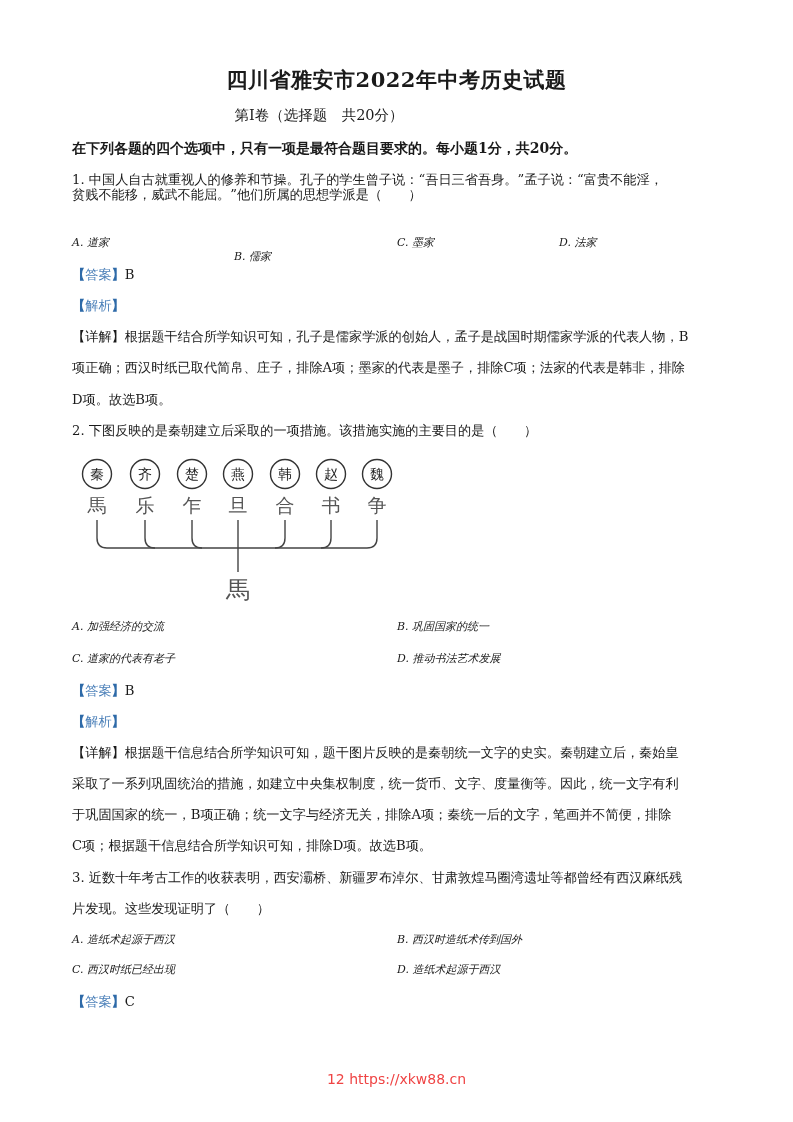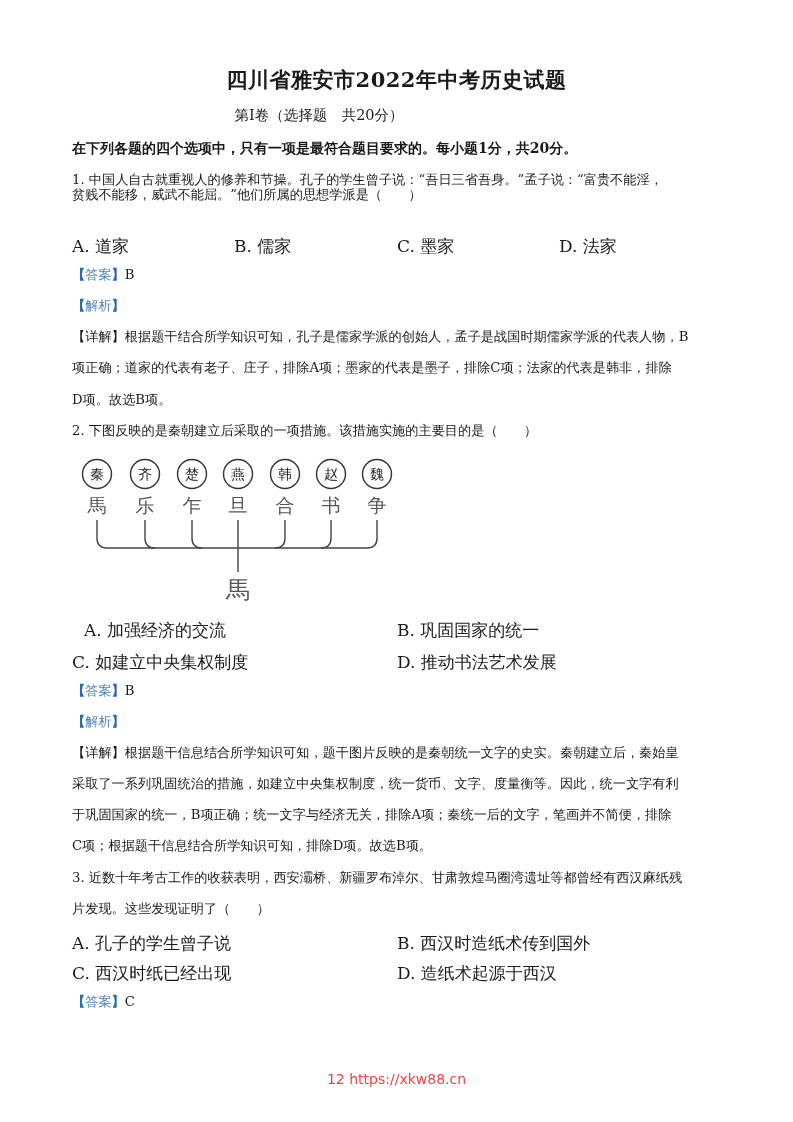--- a/index.html
+++ b/index.html
@@ -3,52 +3,52 @@
 <meta charset="utf-8">
 <style>
   html, body { margin: 0; padding: 0; background: #ffffff; }
   body { width: 793px; height: 1122px; position: relative; overflow: hidden;
          font-family: "DejaVu Serif", "Liberation Serif", serif; color: #1a1a1a; }
   .abs { position: absolute; white-space: nowrap; }
   .title { left: 0; width: 793px; top: 66px; text-align: center; font-size: 21px; font-weight: bold; letter-spacing: 0.5px; }
   .subtitle { left: 0; width: 638px; top: 106px; text-align: center; font-size: 14.5px; font-weight: normal; }
   .instr { left: 72px; top: 140px; font-size: 14px; font-weight: bold; }
   .p { left: 72px; font-size: 13.2px; line-height: 20px; }
-  .opt { font-size: 17px; }
+  .opt { font-size: 11px; font-style: italic; }
   .tag { color: #4a7fb8; }
   .tag .br { color: #2e6aa8; font-weight: bold; }
   .bold-br { font-weight: normal; }
   .footer { left: 0; width: 793px; top: 1071px; text-align: center; font-size: 14px; color: #ef4444;
             font-family: "DejaVu Sans", "Liberation Sans", sans-serif; }
   svg text { font-family: "DejaVu Serif", "Liberation Serif", serif; }
 </style>
 </head>
 <body>
 
 <div class="abs title">四川省雅安市2022年中考历史试题</div>
 <div class="abs subtitle">第Ⅰ卷（选择题　共20分）</div>
 <div class="abs instr">在下列各题的四个选项中，只有一项是最符合题目要求的。每小题1分，共20分。</div>
 
 <div>
   <div class="abs p" style="top:170px">1. 中国人自古就重视人的修养和节操。孔子的学生曾子说：“吾日三省吾身。”孟子说：“富贵不能淫，</div>
   <div class="abs p" style="top:185px">贫贱不能移，威武不能屈。”他们所属的思想学派是（　　）</div>
 
   <div class="abs opt" style="left:72px;top:235px">A. 道家</div>
-  <div class="abs opt" style="left:234px;top:235px">B. 儒家</div>
+  <div class="abs opt" style="left:234px;top:249px">B. 儒家</div>
   <div class="abs opt" style="left:397px;top:235px">C. 墨家</div>
   <div class="abs opt" style="left:559px;top:235px">D. 法家</div>
 
   <div class="abs p" style="top:265px">
     <span class="tag"><span class="br">【</span><span>答案</span><span class="br">】</span></span><span>B</span>
   </div>
   <div class="abs p" style="top:296px">
     <span class="tag"><span class="br">【</span><span>解析</span><span class="br">】</span></span>
   </div>
   <div class="abs p" style="top:327px"><span class="bold-br">【详解】</span><span>根据题干结合所学知识可知，孔子是儒家学派的创始人，孟子是战国时期儒家学派的代表人物，B</span></div>
-  <div class="abs p" style="top:358px">项正确；道家的代表有老子、庄子，排除A项；墨家的代表是墨子，排除C项；法家的代表是韩非，排除</div>
+  <div class="abs p" style="top:358px">项正确；西汉时纸已取代简帛、庄子，排除A项；墨家的代表是墨子，排除C项；法家的代表是韩非，排除</div>
   <div class="abs p" style="top:390px">D项。故选B项。</div>
 </div>
 
 <div>
   <div class="abs p" style="top:421px">2. 下图反映的是秦朝建立后采取的一项措施。该措施实施的主要目的是（　　）</div>
 
   <svg class="abs" style="left:70px;top:450px" width="340" height="160" viewBox="0 0 340 160">
     <g fill="none" stroke="#333" stroke-width="1.4">
       <circle cx="27" cy="24" r="14.5"></circle>
       <circle cx="75" cy="24" r="14.5"></circle>
@@ -80,42 +80,42 @@
       <path d="M27,70 V88 Q27,98 37,98 H297 Q307,98 307,88 V70"></path>
       <path d="M75,70 V88 Q75,98 85,98"></path>
       <path d="M122,70 V88 Q122,98 132,98"></path>
       <path d="M215,70 V88 Q215,98 205,98"></path>
       <path d="M261,70 V88 Q261,98 251,98"></path>
       <path d="M168,70 V122"></path>
     </g>
     <text x="168" y="148" font-size="24" fill="#555" text-anchor="middle">馬</text>
   </svg>
 
-  <div class="abs opt" style="left:84px;top:619px">A. 加强经济的交流</div>
+  <div class="abs opt" style="left:72px;top:619px">A. 加强经济的交流</div>
   <div class="abs opt" style="left:397px;top:619px">B. 巩固国家的统一</div>
-  <div class="abs opt" style="left:72px;top:651px">C. 如建立中央集权制度</div>
+  <div class="abs opt" style="left:72px;top:651px">C. 道家的代表有老子</div>
   <div class="abs opt" style="left:397px;top:651px">D. 推动书法艺术发展</div>
 
   <div class="abs p" style="top:681px">
     <span class="tag"><span class="br">【</span><span>答案</span><span class="br">】</span></span><span>B</span>
   </div>
   <div class="abs p" style="top:712px">
     <span class="tag"><span class="br">【</span><span>解析</span><span class="br">】</span></span>
   </div>
   <div class="abs p" style="top:743px"><span class="bold-br">【详解】</span><span>根据题干信息结合所学知识可知，题干图片反映的是秦朝统一文字的史实。秦朝建立后，秦始皇</span></div>
   <div class="abs p" style="top:774px">采取了一系列巩固统治的措施，如建立中央集权制度，统一货币、文字、度量衡等。因此，统一文字有利</div>
   <div class="abs p" style="top:805px">于巩固国家的统一，B项正确；统一文字与经济无关，排除A项；秦统一后的文字，笔画并不简便，排除</div>
   <div class="abs p" style="top:836px">C项；根据题干信息结合所学知识可知，排除D项。故选B项。</div>
 </div>
 
 <div>
   <div class="abs p" style="top:868px">3. 近数十年考古工作的收获表明，西安灞桥、新疆罗布淖尔、甘肃敦煌马圈湾遗址等都曾经有西汉麻纸残</div>
   <div class="abs p" style="top:899px">片发现。这些发现证明了（　　）</div>
 
-  <div class="abs opt" style="left:72px;top:932px">A. 孔子的学生曾子说</div>
+  <div class="abs opt" style="left:72px;top:932px">A. 造纸术起源于西汉</div>
   <div class="abs opt" style="left:397px;top:932px">B. 西汉时造纸术传到国外</div>
   <div class="abs opt" style="left:72px;top:962px">C. 西汉时纸已经出现</div>
   <div class="abs opt" style="left:397px;top:962px">D. 造纸术起源于西汉</div>
 
   <div class="abs p" style="top:992px">
     <span class="tag"><span class="br">【</span><span>答案</span><span class="br">】</span></span><span>C</span>
   </div>
 </div>
 
 <div class="abs footer">12 https://xkw88.cn</div>

